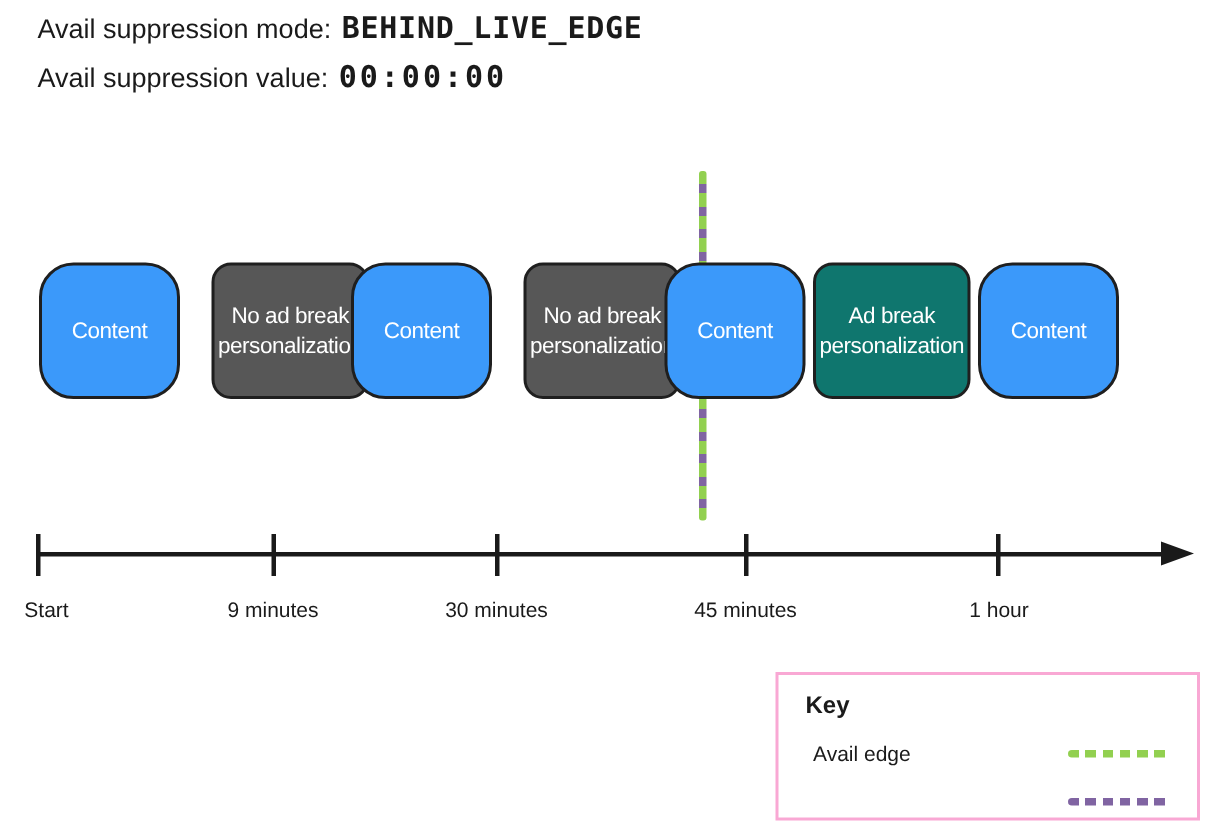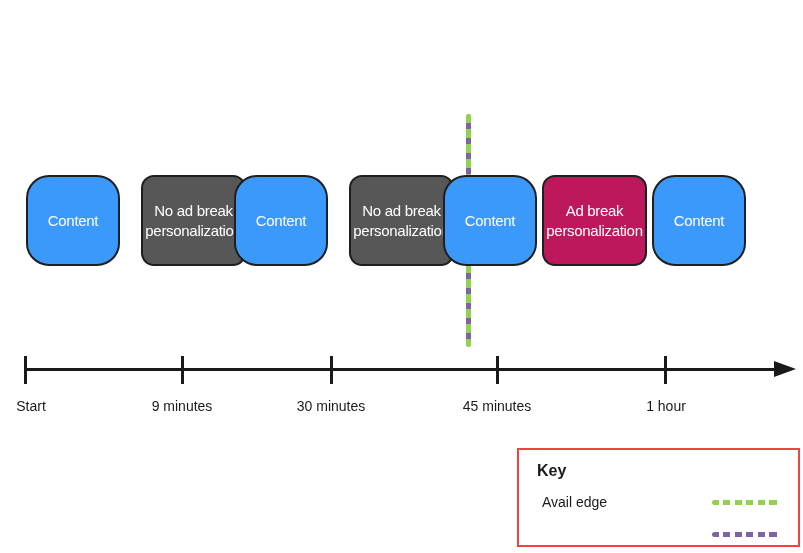--- a/index.html
+++ b/index.html
@@ -39,40 +39,46 @@
     border-left:22px solid #1a1a1a;border-top:8px solid transparent;border-bottom:8px solid transparent;
   }
   .tick{position:absolute;top:356px;width:3px;height:28px;background:#1a1a1a;}
   .tick-label{
     position:absolute;top:398px;transform:translateX(-50%);
     font-size:14px;white-space:nowrap;
   }
   
   .key-box{
     position:absolute;left:517px;top:448px;width:283px;height:99px;
-    box-sizing:border-box;border:2px solid #ef4444;background:#fff;
+    box-sizing:border-box;border:2px solid #f9a8d4;background:#fff;
   }
   .key-title{position:absolute;left:18px;top:12px;font-size:16px;font-weight:bold;}
   .key-label{position:absolute;font-size:14px;white-space:nowrap;}
   .key-dash{position:absolute;left:193px;width:68px;height:5px;border-radius:2.5px;}
 </style>
 </head>
 <body>
 
 <div class="page">
 
+  <div class="hdr hdr-1">
+    <span>Avail suppression mode:</span><span class="mono">BEHIND_LIVE_EDGE</span>
+  </div>
+  <div class="hdr hdr-2">
+    <span>Avail suppression value:</span><span class="mono">00:00:00</span>
+  </div>
 
   <div class="vline" style="background: repeating-linear-gradient(rgb(146, 208, 80) 0px, rgb(146, 208, 80) 9px, rgb(128, 100, 162) 9px, rgb(128, 100, 162) 15px);"></div>
 
   <div class="seg content" style="left: 26px; width: 94px; background: rgb(59, 153, 250);">Content</div>
   <div class="seg no-ad" style="left: 125px; width: 105px; background: rgb(87, 87, 87);">No ad break personalization</div>
   <div class="seg content" style="left: 234px; width: 94px; background: rgb(59, 153, 250);">Content</div>
   <div class="seg no-ad" style="left: 333px; width: 105px; background: rgb(87, 87, 87);">No ad break personalization</div>
   <div class="seg content" style="left: 443px; width: 94px; background: rgb(59, 153, 250);">Content</div>
-  <div class="seg ad" style="left: 542px; width: 105px; background: #be185d;">Ad break personalization</div>
+  <div class="seg ad" style="left: 542px; width: 105px; background: #0f766e;">Ad break personalization</div>
   <div class="seg content" style="left: 652px; width: 94px; background: rgb(59, 153, 250);">Content</div>
 
   <div class="axis-line"></div>
   <div class="axis-arrow"></div>
 
   <div class="tick" style="left:24px"></div>
   <div class="tick" style="left:181px"></div>
   <div class="tick" style="left:330px"></div>
   <div class="tick" style="left:496px"></div>
   <div class="tick" style="left:664px"></div>

